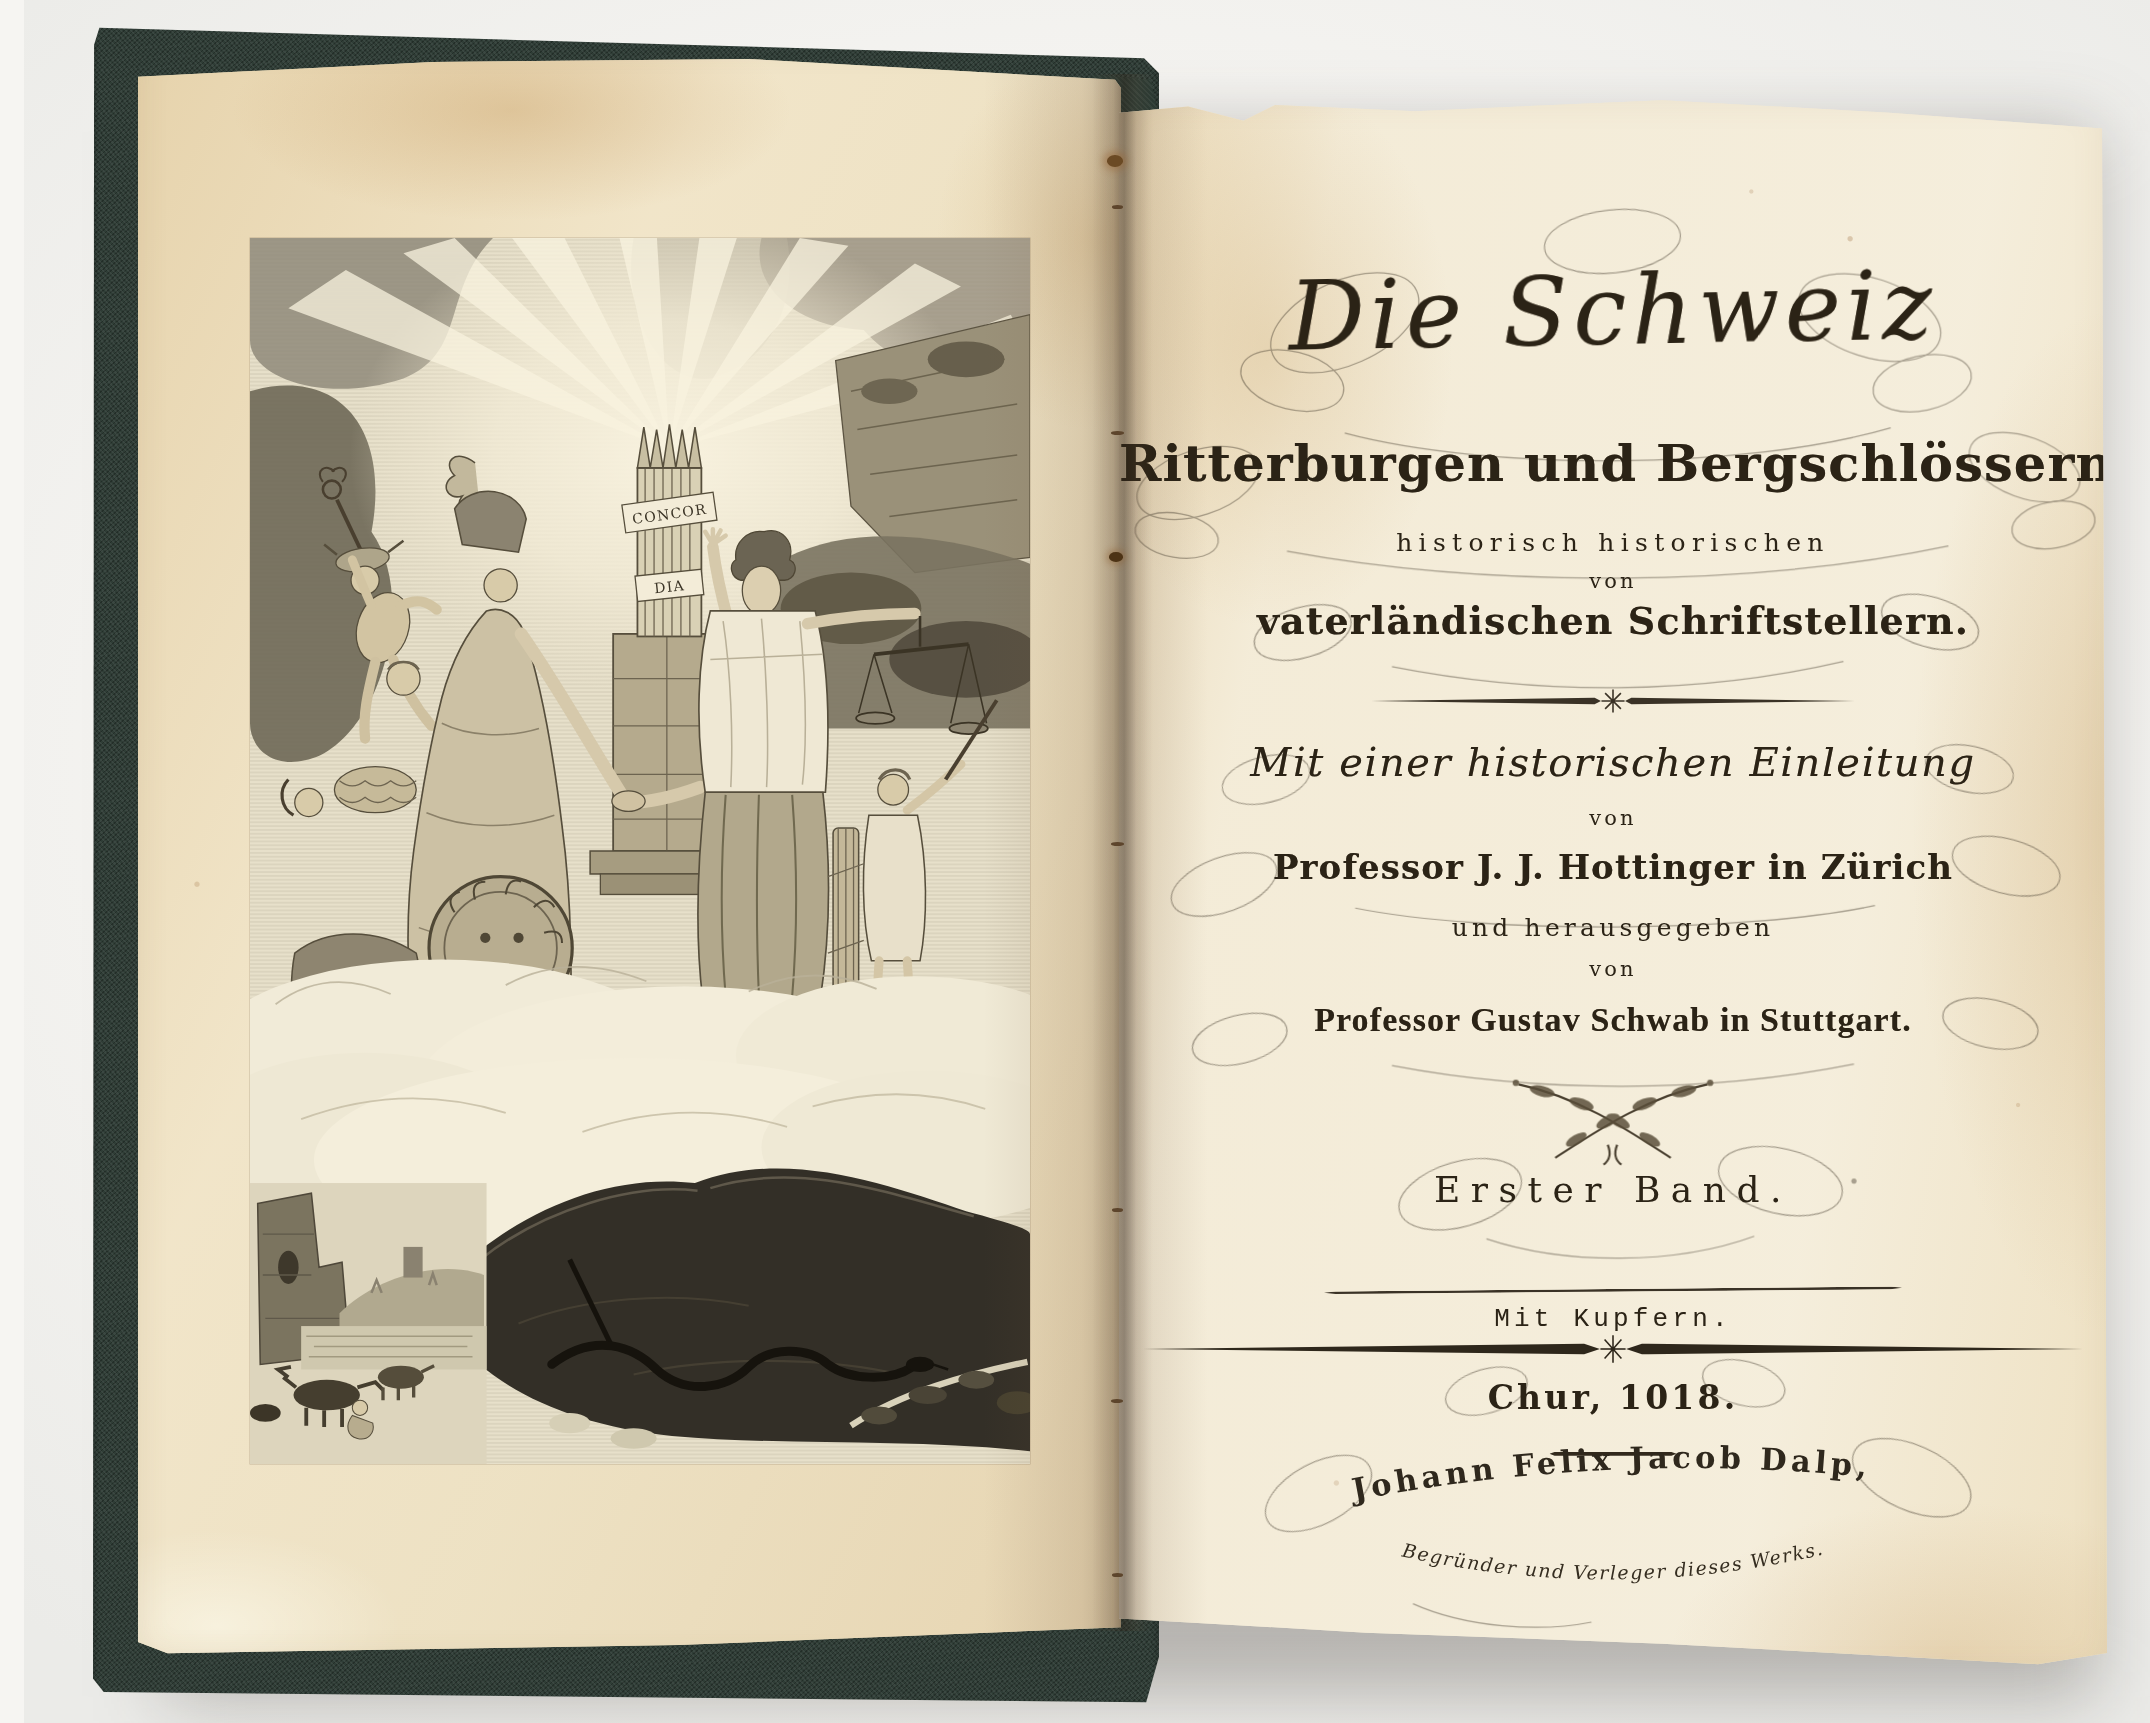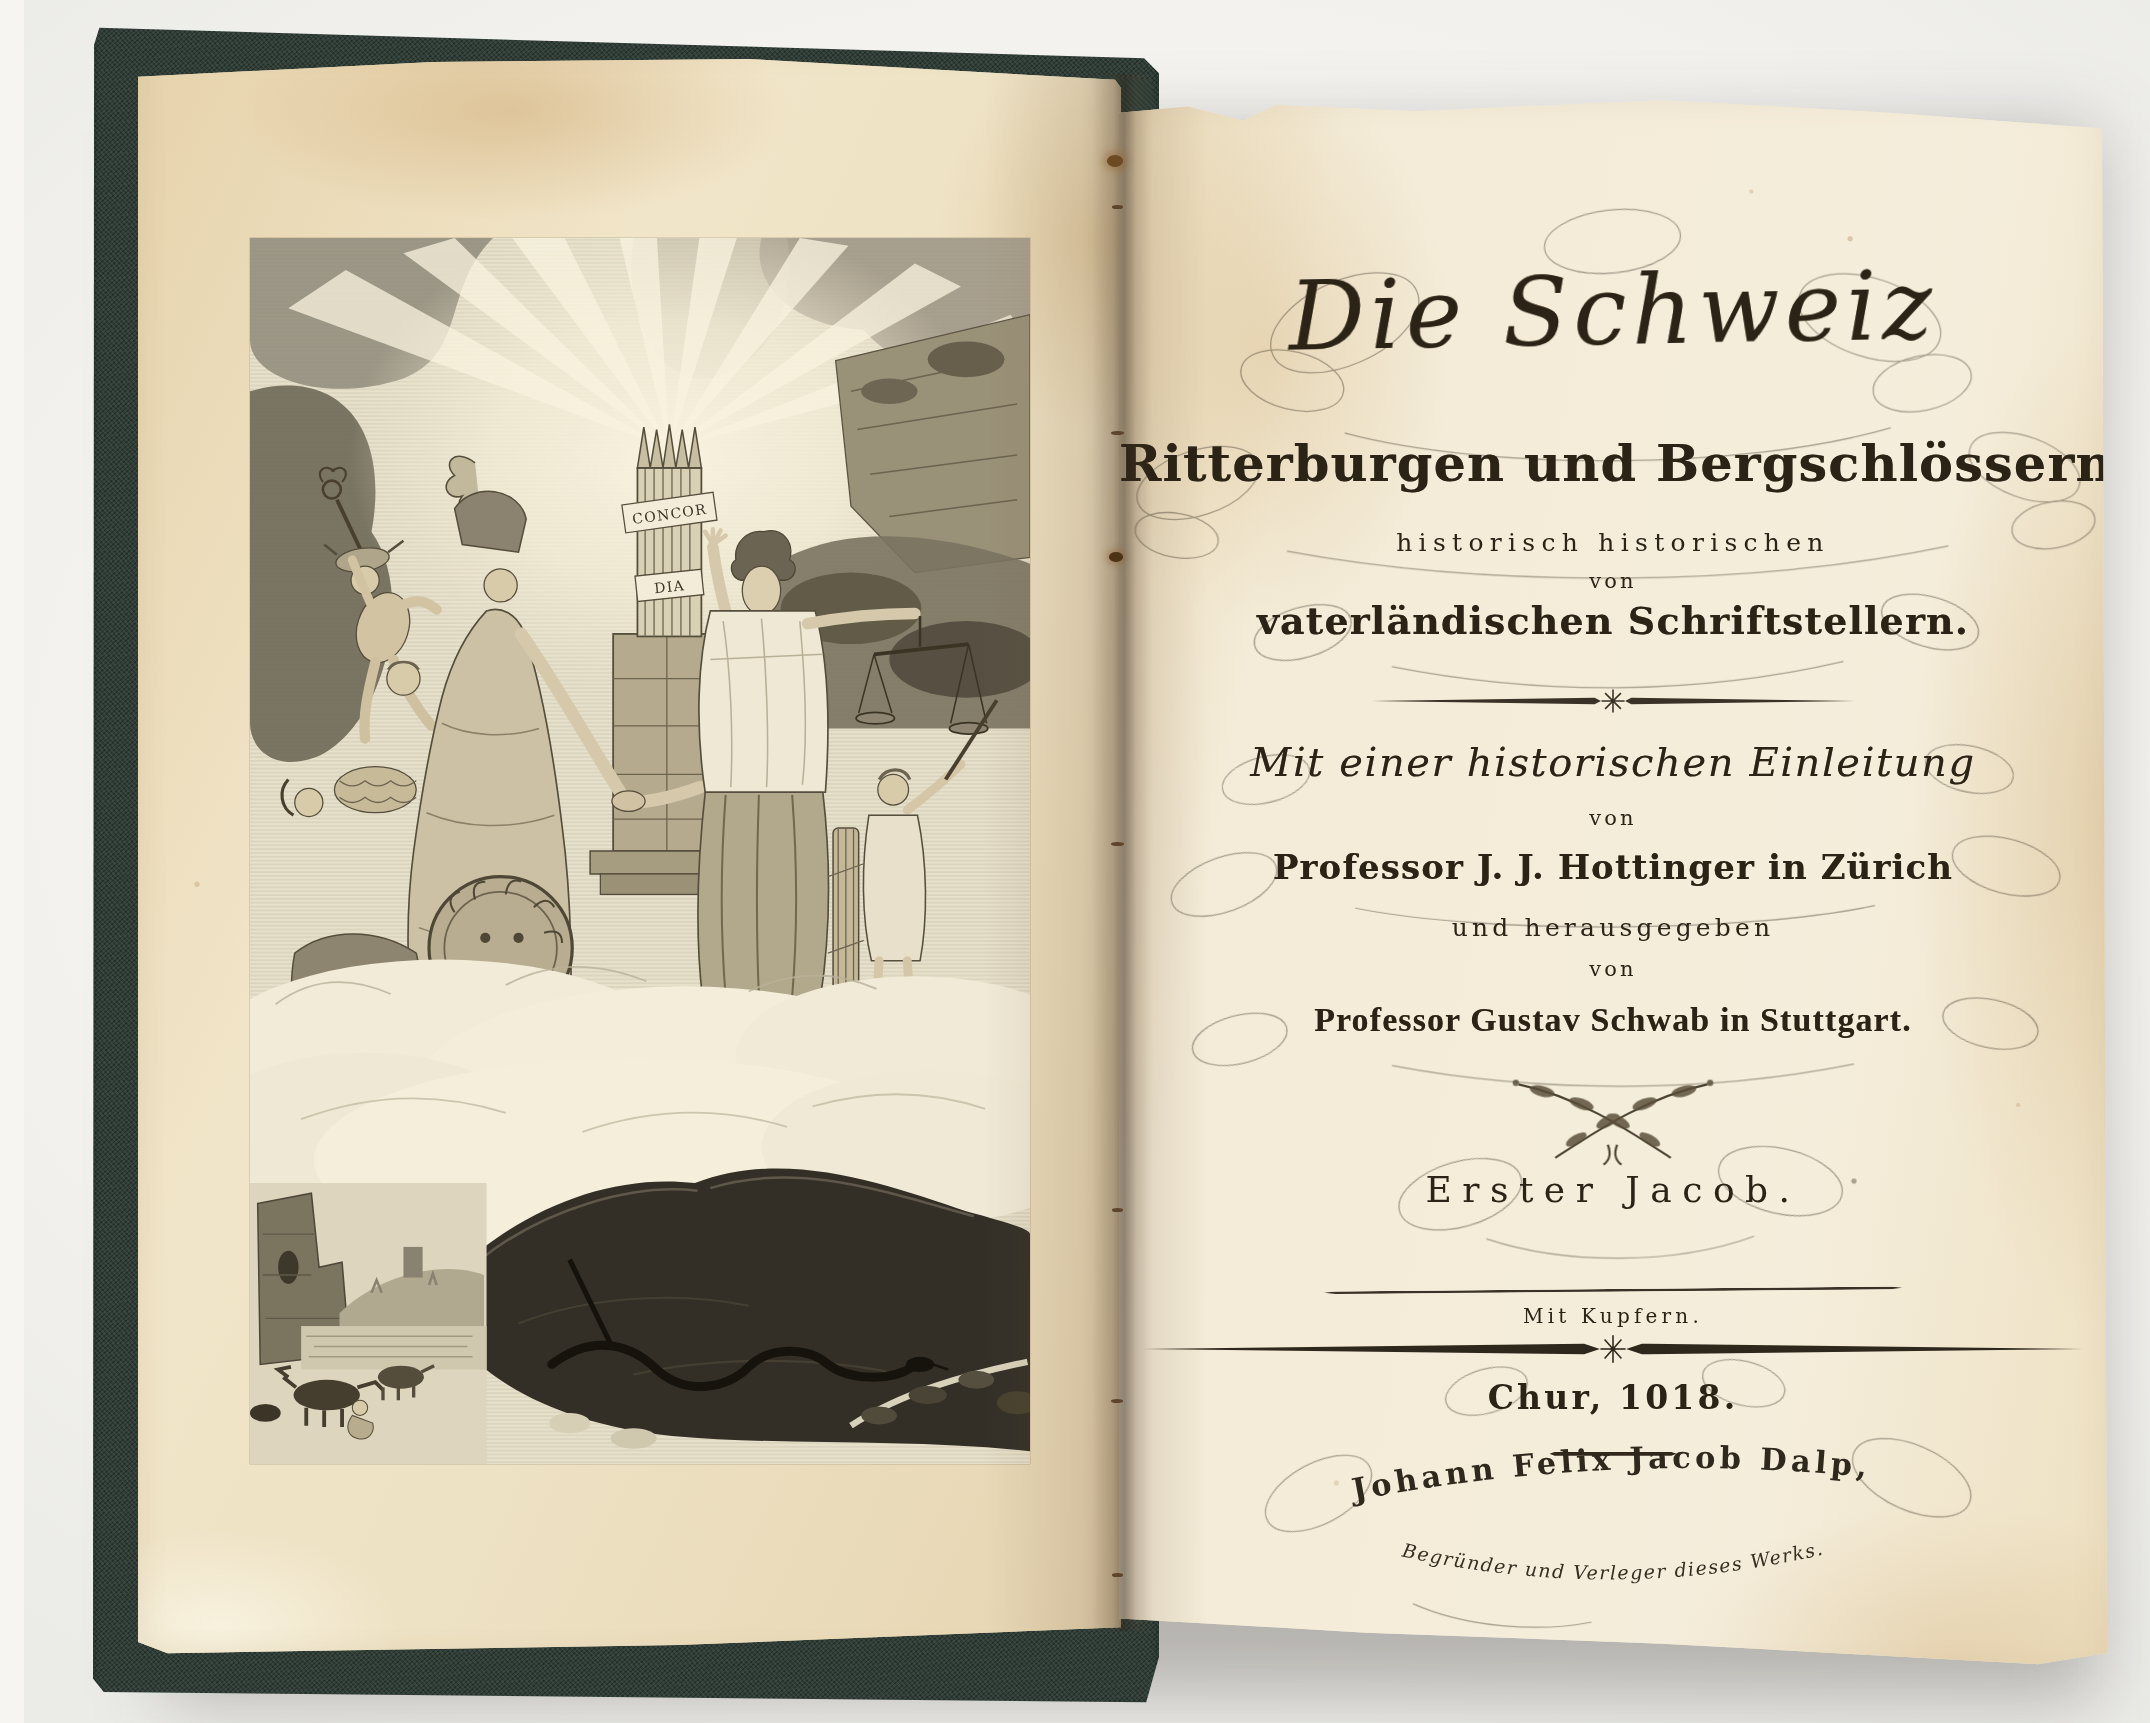--- a/index.html
+++ b/index.html
@@ -68,21 +68,21 @@
   .l-hist{top:433px;font-size:25px;letter-spacing:6.3px;}
   .l-von1{top:474px;font-size:21px;letter-spacing:3.2px;}
   .l-schrift{top:505px;font-size:38px;}
   .l-einleit{top:645px;font-size:40px;letter-spacing:1.6px;font-style:italic;}
   .l-von2{top:711px;font-size:21px;letter-spacing:3.2px;}
   .l-hott{top:753px;font-size:34px;}
   .l-heraus{top:818px;font-size:25px;letter-spacing:4.2px;}
   .l-von3{top:862px;font-size:21px;letter-spacing:3.2px;}
   .l-schwab{top:906px;font-size:34px;font-family:Liberation Serif, serif;}
   .l-band{top:1075px;font-size:36px;letter-spacing:10.5px;}
-  .l-kupf{top:1209px;font-size:20px;letter-spacing:4.2px;}
+  .l-kupf{top:1209px;font-size:26px;letter-spacing:4.2px;font-family:Liberation Mono, monospace;}
   .l-chur{top:1284px;font-size:33px;letter-spacing:3.2px;font-weight:bold;}
   .orn{position:absolute;left:50%;transform:translateX(-50%);}
   .rule-plain{top:1192px;width:578px;height:2.6px;background:#3a3226;transform:translateX(-50%) rotate(-0.5deg);
      clip-path:polygon(0 50%,2% 0,98% 0,100% 50%,98% 100%,2% 100%);}
   .rule-short{top:1355px;width:127px;height:3.7px;background:#32291c;
      clip-path:polygon(0 50%,4% 0,96% 0,100% 50%,96% 100%,4% 100%);}
   .flourish-overlay, .arch-svg{position:absolute;left:0;top:0;pointer-events:none;}
 </style>
 </head>
 <body>
@@ -378,21 +378,21 @@
         <ellipse cx="395" cy="48" rx="24" ry="10" transform="rotate(-14 395 48)"></ellipse>
         <ellipse cx="330" cy="140" rx="22" ry="9" transform="rotate(30 330 140)"></ellipse>
         <ellipse cx="270" cy="105" rx="24" ry="10" transform="rotate(28 270 105)"></ellipse>
         <ellipse cx="200" cy="72" rx="24" ry="10" transform="rotate(20 200 72)"></ellipse>
         <ellipse cx="125" cy="48" rx="24" ry="10" transform="rotate(14 125 48)"></ellipse>
         <circle cx="445" cy="32" r="6"></circle>
           <circle cx="75" cy="32" r="6"></circle>
       </g>
     </svg>
 
-    <div class="tline l-band">Erster Jacob.</div>
+    <div class="tline l-band">Erster Band.</div>
 
     <div class="orn rule-plain"></div>
     <div class="tline l-kupf">Mit Kupfern.</div>
 
     <svg class="orn" style="top:1235px" width="950" height="34" viewBox="0 0 1810 64">
       <polygon points="10,32 850,22 880,32 850,42" fill="#2e271b"></polygon>
       <polygon points="1800,32 960,22 930,32 960,42" fill="#2e271b"></polygon>
       <g stroke="#2e271b" stroke-width="3">
         <line x1="905" y1="6" x2="905" y2="58"></line>
           <line x1="881" y1="32" x2="929" y2="32"></line>

